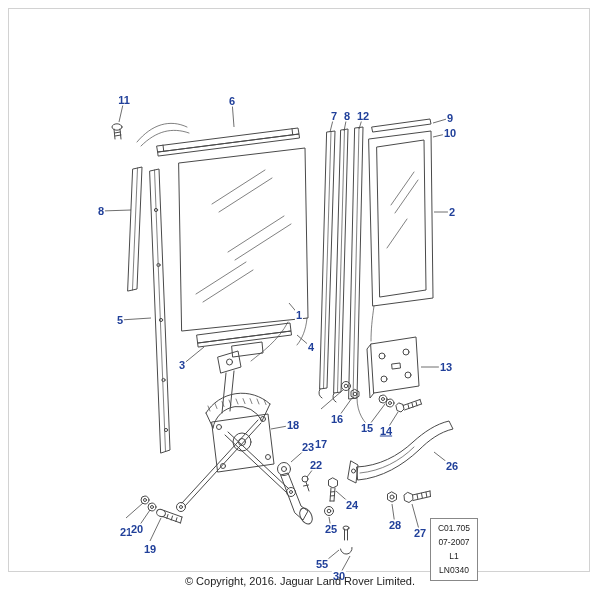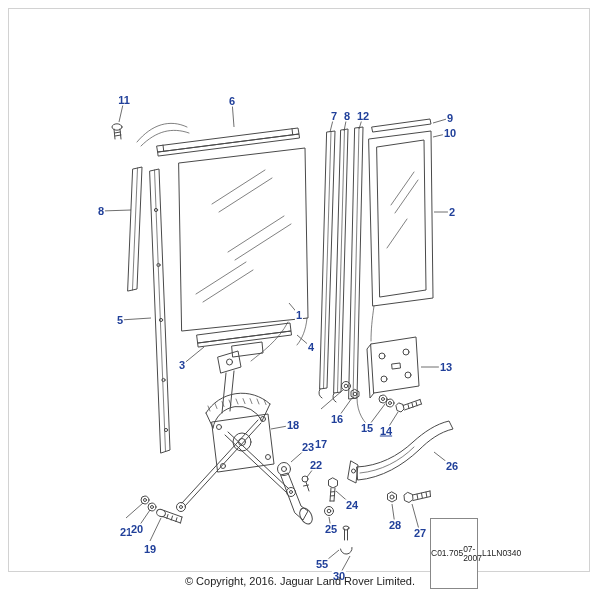--- a/index.html
+++ b/index.html
@@ -16,23 +16,23 @@
   .ln *{stroke:var(--stroke-color);fill:none;stroke-width:1;stroke-linejoin:round;stroke-linecap:round;}
   .ln .thin, .ln .thin *{stroke-width:0.7;}
   .leaders line{stroke:var(--stroke-color);stroke-width:0.8;}
   .callout-layer{position:absolute;inset:0;z-index:2;border-radius:24px;}
   .callout{
     position:absolute;transform:translate(-50%,-50%);
     font-size:11px;font-weight:bold;color:var(--label-color);
     background:#fff;padding:0 1px;line-height:1;white-space:nowrap;
   }
   .info-box{
-    position:absolute;left:430px;top:518px;width:48px;height:71px;z-index:3;
+    position:absolute;left:430px;top:518px;width:48px;height:63px;z-index:3;
     border:1px solid #888;background:#fff;box-sizing:border-box;
-    display:flex;flex-direction:row;justify-content:space-evenly;align-items:center;
+    display:flex;flex-direction:column;justify-content:space-evenly;align-items:center;
     font-size:8.5px;color:#222;line-height:1;
   }
   .copyright{
     position:absolute;left:0;right:0;top:575px;z-index:3;
     text-align:center;font-size:11px;color:#222;
   }
 </style>
 </head>
 <body style="background: rgb(255, 255, 255);">
 

